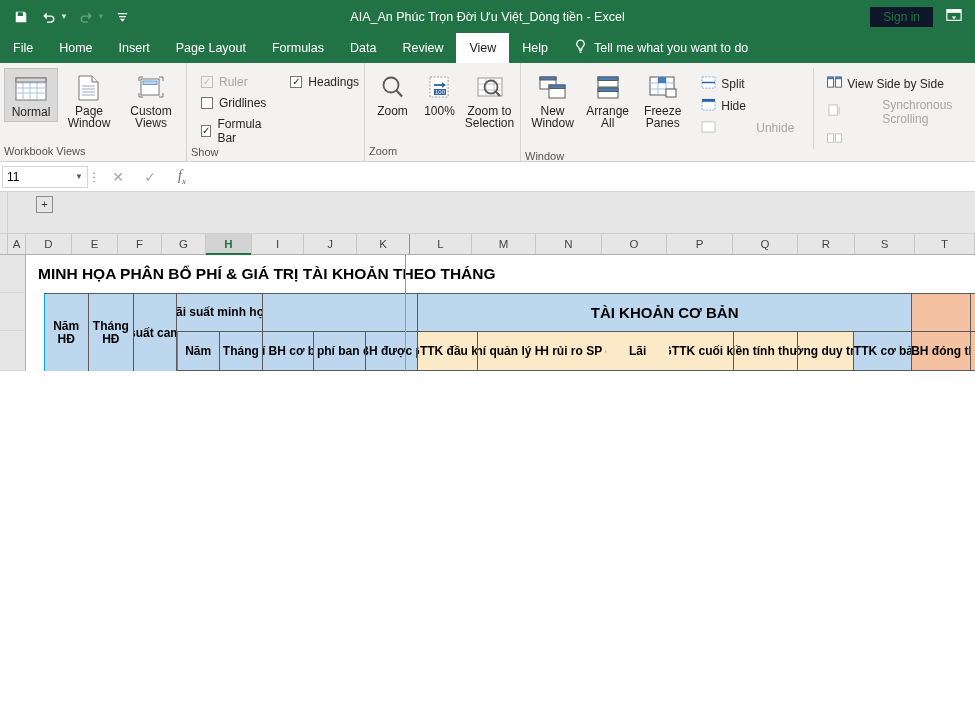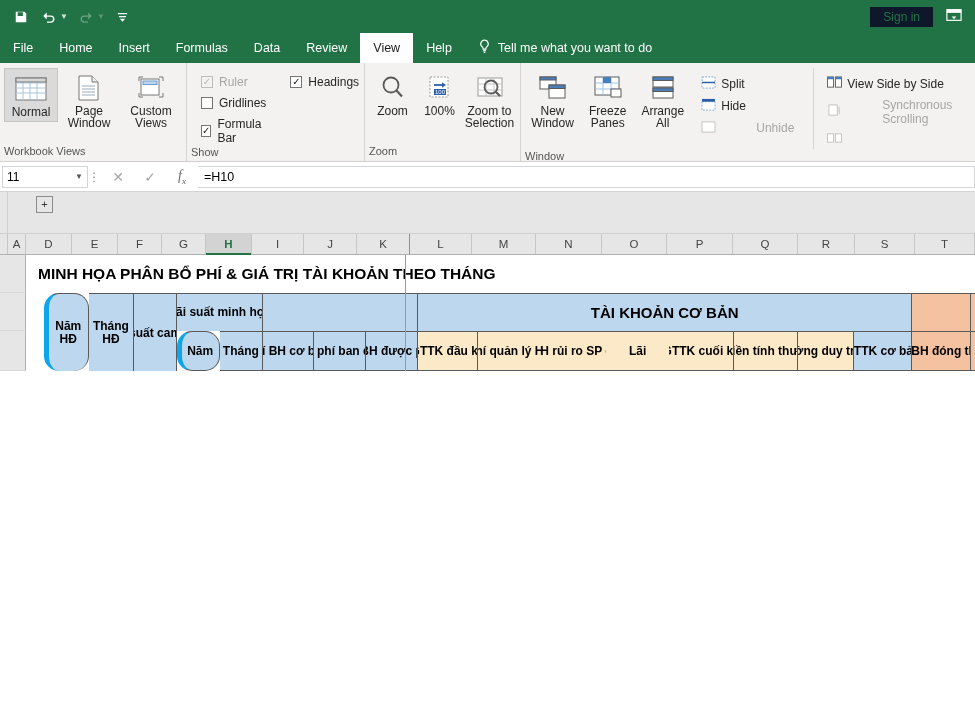--- a/index.html
+++ b/index.html
@@ -127,21 +127,21 @@
     border-bottom:1px solid #d7d7d7; color:#c8c8c8; font-size:10.5px;
     display:flex; align-items:center; justify-content:flex-end; padding-right:2px;
     overflow:hidden;
   }
   .cell { display:flex; align-items:center; overflow:hidden; white-space:nowrap; }
   .cell.c { justify-content:center; }
   .cell.l { justify-content:flex-start; padding-left:5px; }
   .blue { background:#bdd7ee; }
   .cream { background:#fce9c8; }
   .peach { background:#f4c2a0; }
-  .bl { border-left:5px solid #0ea5e9;border-radius:15px; }
+  .bl { border-left:1px solid #0ea5e9; }
   .br { border-right:1px solid #5a5a5a; }
   .bt { border-top:1px solid #5a5a5a; }
   .bb { border-bottom:1px solid #5a5a5a; }
 
   .title-text {
     font-size:15.5px; font-weight:bold; color:#000; white-space:nowrap;
   }
   .hdrcell {
     font-weight:bold; color:#000; font-size:12px; text-align:center;
     display:flex; align-items:center; justify-content:center; line-height:13px;
@@ -173,36 +173,38 @@
         </svg>
     </div>
     <span class="qat-caret dim">▼</span>
     <div class="qat-btn">
       <svg width="13" height="13" viewBox="0 0 14 14">
           <path fill="none" stroke="#fff" stroke-width="1.3" d="M2 4h10M3.2 7.2h7.6"></path>
           <path fill="#fff" d="M4.2 9.4h5.6L7 12.6z"></path>
         </svg>
     </div>
   </div>
+  <div class="win-title">AIA_An Phúc Trọn Đời Ưu Việt_Dòng tiền  -  Excel</div>
   <div class="title-right">
     <button class="signin">Sign in</button>
     <div class="ribbon-display">
       <svg width="16" height="14" viewBox="0 0 18 15">
           <rect x="1" y="1.5" width="16" height="12" fill="none" stroke="#fff" stroke-width="1.3"></rect>
           <rect x="1" y="1.5" width="16" height="3.6" fill="#fff"></rect>
           <path fill="#fff" d="M9 12.3l-2.6-3h5.2z"></path>
         </svg>
     </div>
   </div>
 </div>
 
 <div class="tabbar">
   <div class="tab">File</div>
   <div class="tab">Home</div>
   <div class="tab">Insert</div>
+  <div class="tab">Page Layout</div>
   <div class="tab">Formulas</div>
   <div class="tab">Data</div>
   <div class="tab">Review</div>
   <div class="tab active">View</div>
   <div class="tab">Help</div>
   <div class="tellme">
     <span class="bulb">
       <svg width="13" height="15" viewBox="0 0 12 15">
           <path fill="none" stroke="#fff" stroke-width="1.2" d="M6 1.2a3.7 3.7 0 00-2.2 6.7c.5.4.8 1 .8 1.6v.6h2.8v-.6c0-.6.3-1.2.8-1.6A3.7 3.7 0 006 1.2z"></path>
           <path stroke="#fff" stroke-width="1.2" d="M4.7 11.6h2.6M5.1 13.4h1.8"></path>
@@ -334,44 +336,44 @@
               <rect x="2" y="2" width="16" height="3" fill="#4a7ebb" stroke="#5a5a5a"></rect>
               <rect x="11" y="10" width="16" height="13" fill="#fff" stroke="#5a5a5a"></rect>
               <rect x="11" y="10" width="16" height="3.5" fill="#4a7ebb" stroke="#5a5a5a"></rect>
             </svg>
         </span>
         <span class="lb">New</span>
         <span class="lb">Window</span>
       </div>
       <div class="bigbtn">
         <span class="ic">
+          <svg width="28" height="26" viewBox="0 0 28 26">
+              <rect x="4" y="2" width="20" height="10" fill="#fff" stroke="#5a5a5a"></rect>
+              <rect x="4" y="2" width="20" height="3.5" fill="#4a7ebb" stroke="#5a5a5a"></rect>
+              <rect x="4" y="13" width="20" height="10" fill="#fff" stroke="#5a5a5a"></rect>
+              <rect x="4" y="13" width="20" height="3.5" fill="#4a7ebb" stroke="#5a5a5a"></rect>
+            </svg>
+        </span>
+        <span class="lb">Arrange</span>
+        <span class="lb">All</span>
+      </div>
+      <div class="bigbtn">
+        <span class="ic">
           <svg width="30" height="26" viewBox="0 0 30 26">
               <rect x="2" y="2" width="24" height="18" fill="#fff" stroke="#5a5a5a"></rect>
               <g stroke="#9dc3e6">
                 <path d="M2 8h24M2 14h24M10 2v18M18 2v18"></path>
               </g>
               <rect x="10" y="2" width="8" height="6" fill="#4a7ebb"></rect>
               <path d="M20 14l6 6" stroke="#5a5a5a"></path>
               <rect x="18" y="14" width="10" height="8" fill="#fff" stroke="#5a5a5a"></rect>
             </svg>
         </span>
         <span class="lb">Freeze</span>
         <span class="lb">Panes </span>
-      </div>
-      <div class="bigbtn">
-        <span class="ic">
-          <svg width="28" height="26" viewBox="0 0 28 26">
-              <rect x="4" y="2" width="20" height="10" fill="#fff" stroke="#5a5a5a"></rect>
-              <rect x="4" y="2" width="20" height="3.5" fill="#4a7ebb" stroke="#5a5a5a"></rect>
-              <rect x="4" y="13" width="20" height="10" fill="#fff" stroke="#5a5a5a"></rect>
-              <rect x="4" y="13" width="20" height="3.5" fill="#4a7ebb" stroke="#5a5a5a"></rect>
-            </svg>
-        </span>
-        <span class="lb">Arrange</span>
-        <span class="lb">All</span>
       </div>
 
       <div class="smallcol" style="margin-left:4px;">
         <div class="smallbtn">
           <span>
             <svg width="15" height="13" viewBox="0 0 16 14">
                 <rect x="1" y="1" width="14" height="12" fill="#fff" stroke="#7aa6d6" stroke-dasharray="2 1.4"></rect>
                 <path d="M1 7h14" stroke="#2a5fa5" stroke-width="1.6"></path>
               </svg>
           </span>
@@ -448,21 +450,20 @@
 
 <div class="fbar">
   <div class="namebox">
     <span class="nb-val">11</span>
     <span class="nb-caret">▼</span>
   </div>
   <span class="fb-dots">⋮</span>
   <div class="fb-icon">✕</div>
   <div class="fb-icon">✓</div>
   <div class="fb-icon fx"><i>f</i><sub style="font-size:9px;">x</sub></div>
-  <div class="fb-input">=H10</div>
 </div>
 
 <div class="sheet">
 
   <div class="outline-bar">
     <div class="outline-left-stub"></div>
     <div class="outline-btn">+</div>
   </div>
 
   <div class="colhdr">

